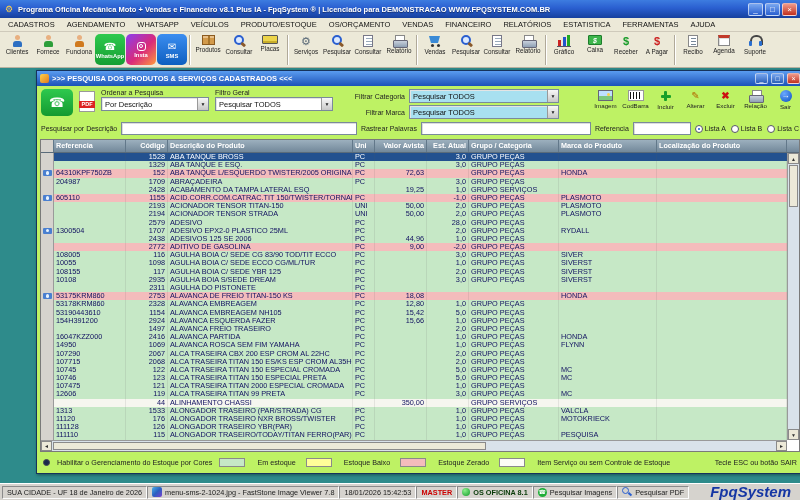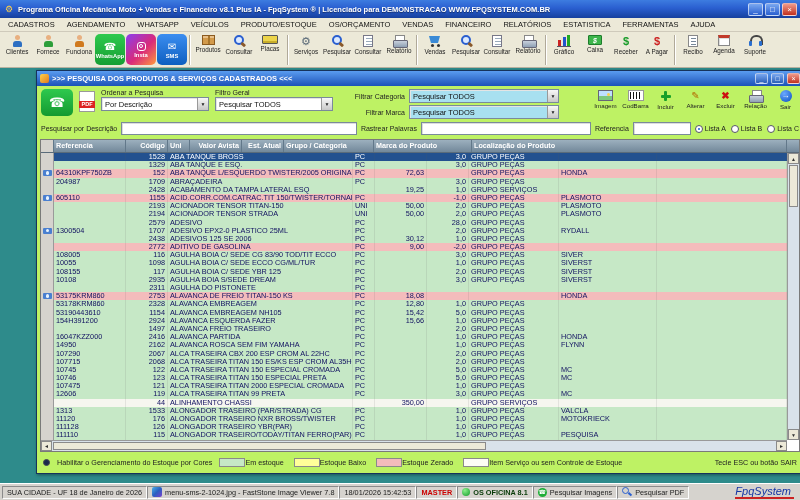--- a/index.html
+++ b/index.html
@@ -142,28 +142,28 @@
   .v-track{flex:1}
   .hscroll{height:11px;margin-right:12px;background:#d9e2ea;border-top:1px solid #999;display:flex}
   .hscroll .sbb{width:11px;height:auto}
   .h-thumb{width:58%;margin:1px;background:#ece9d8;border:1px solid #8a8a8a}
   .h-track{flex:1}
 
   
   .legendbar{display:flex;align-items:center;gap:7px;padding:0 6px;font-size:7.2px;color:#222;flex:1}
   .lg-dot{width:7px;height:7px;border-radius:50%;background:#1b2a4a;border:1px solid #445;flex:none}
   .sw{width:26px;height:9px;border:1px solid #8a8a8a;flex:none}
-  .lg-item{display:flex;align-items:center;gap:0;white-space:nowrap}
+  .lg-item{display:flex;align-items:center;gap:12px;white-space:nowrap}
   .lg-hint{margin-left:auto;white-space:nowrap}
 
   
   .statusbar{height:17px;background:#d6d3ce;border-top:1px solid #fff;display:flex;align-items:center;gap:0;padding:0 2px;font-size:7.3px;color:#222}
   .seg{height:13px;border:1px solid;border-color:#8a8a8a #fdfdfd #fdfdfd #8a8a8a;display:flex;align-items:center;gap:3px;padding:0 4px;white-space:nowrap}
   .seg-logo{margin-left:auto;border:none}
-  .seg-logo .seg-txt{font-weight:normal;font-style:italic;color:#1536a4;font-size:11px;border-bottom:2px solid #cc2222;padding-right:3px}
+  .seg-logo .seg-txt{font-weight:bold;font-style:italic;color:#1536a4;font-size:15px;border-bottom:2px solid #cc2222;padding-right:3px}
   .seg-app-version .seg-txt{font-weight:bold;color:#083a08}
   .si{display:inline-block;flex:none}
   .si-faststone{width:10px;height:10px;border-radius:2px;background:linear-gradient(135deg,#4ab0e8,#2a60c0,#7a3fd0)}
   .si-green-dot{width:8px;height:8px;border-radius:50%;background:radial-gradient(circle at 35% 30%,#8af08a,#149a2a)}
   .si-whatsapp-small{width:9px;height:9px;border-radius:50%;background:#1fae38;position:relative}
   .si-whatsapp-small::after{content:"☎";position:absolute;inset:0;color:#fff;font-size:6px;line-height:9px;text-align:center}
   .si-search-small{position:relative;width:10px;height:10px}
   .si-search-small::before{content:"";position:absolute;left:0;top:0;width:5px;height:5px;border:1.5px solid #2a5fd0;border-radius:50%}
   .si-search-small::after{content:"";position:absolute;left:6px;top:6px;width:3.5px;height:2px;background:#2a5fd0;transform:rotate(40deg)}
 </style>
@@ -400,20 +400,21 @@
             <span class="rd-lbl">Lista C</span>
           </span>
         </span>
     </div>
 
     <div class="gridwrap">
       <div class="g-head">
           <div class="gc w-ind"></div>
           <div class="gc w-ref">Referencia</div>
           <div class="gc w-code">Código</div>
+          <div class="gc w-desc">Descrição do Produto</div>
           <div class="gc w-uni">Uni</div>
           <div class="gc w-valor">Valor Avista</div>
           <div class="gc w-est">Est. Atual</div>
           <div class="gc w-grupo">Grupo / Categoria</div>
           <div class="gc w-marca">Marca do Produto</div>
           <div class="gc w-loc">Localização do Produto</div>
         </div>
       <div class="g-body">
           <div class="g-row r-selected">
             <div class="gc w-ind"></div>
@@ -540,21 +541,21 @@
             <div class="gc w-grupo">GRUPO PEÇAS</div>
             <div class="gc w-marca">RYDALL</div>
             <div class="gc w-loc"></div>
           </div>
           <div class="g-row r-ok">
             <div class="gc w-ind"></div>
             <div class="gc w-ref"></div>
             <div class="gc w-code">2438</div>
             <div class="gc w-desc">ADESIVOS 125 SE 2006</div>
             <div class="gc w-uni">PC</div>
-            <div class="gc w-valor">30,12</div>
+            <div class="gc w-valor">44,96</div>
             <div class="gc w-est">1,0</div>
             <div class="gc w-grupo">GRUPO PEÇAS</div>
             <div class="gc w-marca"></div>
             <div class="gc w-loc"></div>
           </div>
           <div class="g-row r-zero">
             <div class="gc w-ind"></div>
             <div class="gc w-ref"></div>
             <div class="gc w-code">2772</div>
             <div class="gc w-desc">ADITIVO DE GASOLINA</div>
@@ -695,21 +696,21 @@
             <div class="gc w-uni">PC</div>
             <div class="gc w-valor"></div>
             <div class="gc w-est">1,0</div>
             <div class="gc w-grupo">GRUPO PEÇAS</div>
             <div class="gc w-marca">HONDA</div>
             <div class="gc w-loc"></div>
           </div>
           <div class="g-row r-ok">
             <div class="gc w-ind"></div>
             <div class="gc w-ref">14950</div>
-            <div class="gc w-code">2162</div>
+            <div class="gc w-code">1069</div>
             <div class="gc w-desc">ALAVANCA ROSCA SEM FIM YAMAHA</div>
             <div class="gc w-uni">PC</div>
             <div class="gc w-valor"></div>
             <div class="gc w-est">1,0</div>
             <div class="gc w-grupo">GRUPO PEÇAS</div>
             <div class="gc w-marca">FLYNN</div>
             <div class="gc w-loc"></div>
           </div>
           <div class="g-row r-ok">
             <div class="gc w-ind"></div>

